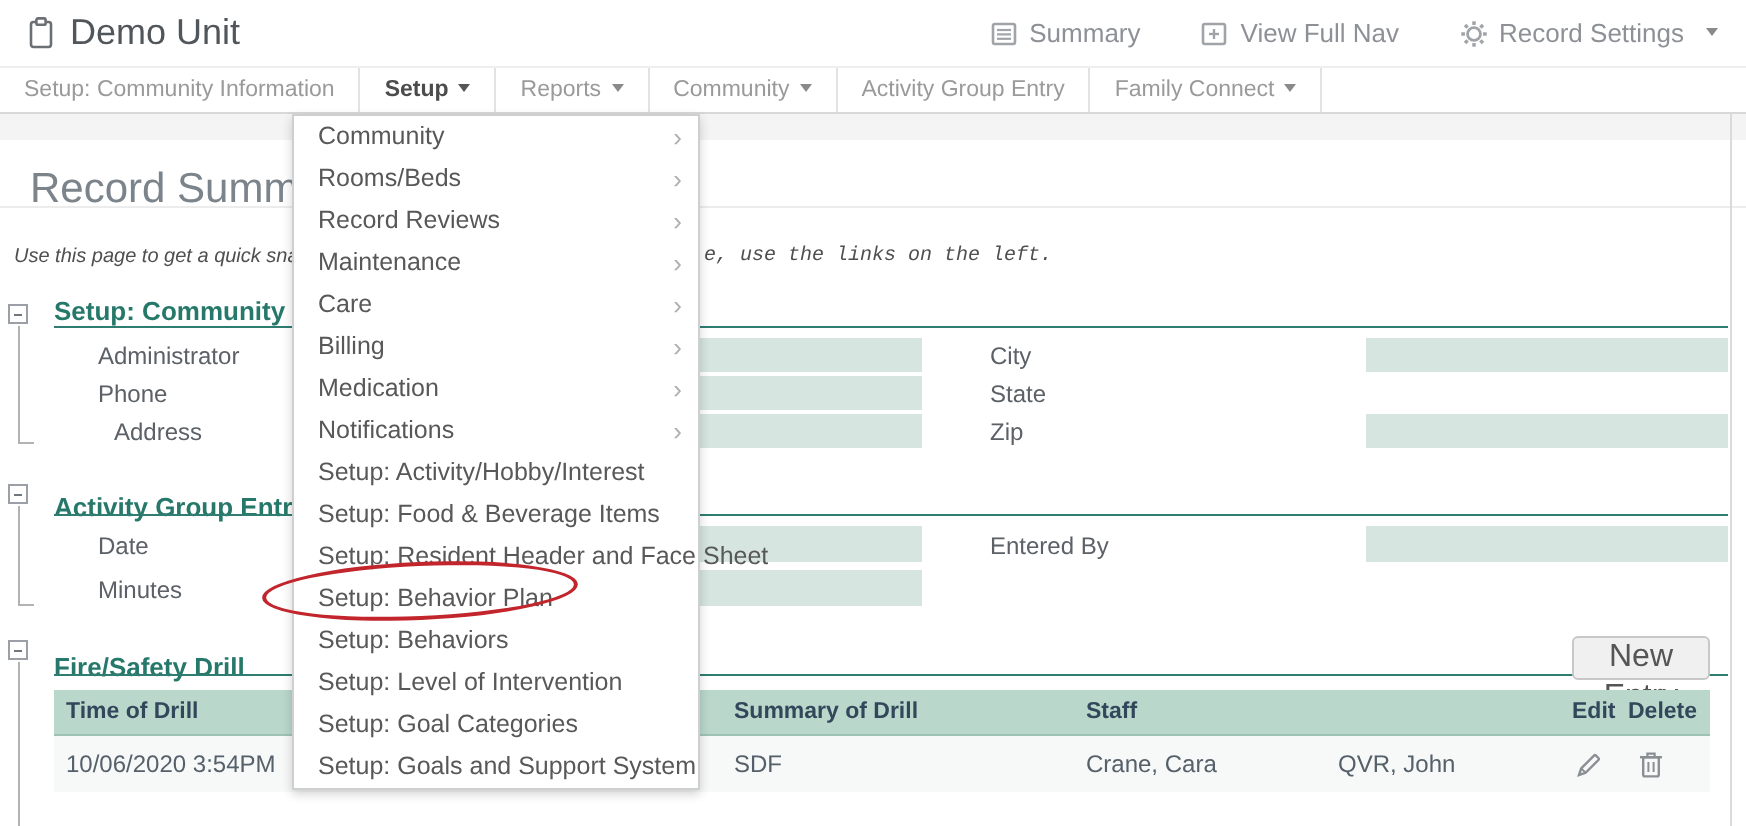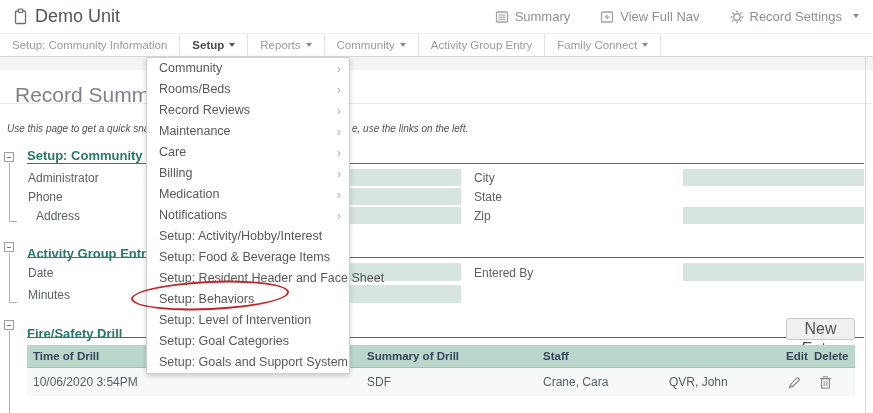--- a/index.html
+++ b/index.html
@@ -33,21 +33,21 @@
   .title-rule { position:absolute; top:46px; left:0; right:0; height:1px; background:#ececec; }
   .intro { position:absolute; top:66px; font-size:10px; font-style:italic; color:#4f4f4f; white-space:nowrap; }
   .sec-header { position:absolute; font-size:13px; font-weight:bold; color:#26796a; white-space:nowrap; cursor:pointer; }
   .sec-rule { position:absolute; left:27px; width:837px; height:1px; background:#2e7d70; }
   .tree-vline { position:absolute; left:9px; width:1px; background:#b2b2b2; }
   .tree-foot { position:absolute; left:9px; width:8px; height:1px; background:#b2b2b2; }
   .tree-toggle { position:absolute; left:4px; width:10px; height:10px; border:1px solid #9aa0a5;
                  background:#fff; cursor:pointer; }
   .tree-toggle::before { content:""; position:absolute; left:2px; right:2px; top:4px; height:1px; background:#6f767c; }
 
-  .fld-label { position:absolute; font-size:12px; color:#5b6167; white-space:nowrap; }
+  .fld-label { position:absolute; font-size:12px; color:#5b6167; white-space:nowrap;margin-left:21px; }
   .fld-box { position:absolute; height:17px; background:#d6e5df; font-size:12px; color:#4c5257;
              line-height:17px; padding-left:6px; }
 
   .new-entry-btn { position:absolute; left:786px; top:261px; width:69px; height:22px;
                    background:#f0f0f0; border:1px solid #c8c8c8; border-radius:3px;
                    font-size:16px; color:#555; text-align:center; line-height:20px; cursor:pointer; }
 
   .tbl-header { position:absolute; left:27px; top:288px; width:828px; height:23px;
                 background:#bad7cc; border-bottom:1px solid #9fc2b6; }
   .tbl-header span { position:absolute; font-size:11.5px; font-weight:bold; color:#33475a; line-height:22px; white-space:nowrap; }
@@ -134,21 +134,21 @@
     <div class="nav-item"><span>Community</span><span class="caret"></span></div>
     <div class="nav-item"><span>Activity Group Entry</span></div>
     <div class="nav-item"><span>Family Connect</span><span class="caret"></span></div>
   </div>
 
   <div class="content">
     <div class="gray-strip"></div>
     <div class="page-title">Record Summary</div>
     <div class="title-rule"></div>
     <div class="intro" style="left:7px;">Use this page to get a quick snapsh</div>
-    <div class="intro" style="left:352px;">e, use the links on the left.</div>
+    <div class="intro" style="left:352px;font-family:Liberation Mono, monospace;">e, use the links on the left.</div>
 
     <div class="tree-toggle" style="top:95px;"></div>
     <div class="tree-vline" style="top:106px; height:59px;"></div>
     <div class="tree-foot" style="top:164px;"></div>
     <div class="sec-header" style="left:27px; top:91px;">Setup: Community Information</div>
     <div class="sec-rule" style="top:106px;"></div>
 
     <div class="fld-label" style="left:28px; top:114px;">Administrator</div>
     <div class="fld-label" style="left:28px; top:133px;">Phone</div>
     <div class="fld-label" style="left:36px; top:152px;">Address</div>
@@ -223,20 +223,21 @@
     <div class="menu-item"><span>Rooms/Beds</span><span class="submenu-arrow">›</span></div>
     <div class="menu-item"><span>Record Reviews</span><span class="submenu-arrow">›</span></div>
     <div class="menu-item"><span>Maintenance</span><span class="submenu-arrow">›</span></div>
     <div class="menu-item"><span>Care</span><span class="submenu-arrow">›</span></div>
     <div class="menu-item"><span>Billing</span><span class="submenu-arrow">›</span></div>
     <div class="menu-item"><span>Medication</span><span class="submenu-arrow">›</span></div>
     <div class="menu-item"><span>Notifications</span><span class="submenu-arrow">›</span></div>
     <div class="menu-item"><span>Setup: Activity/Hobby/Interest</span></div>
     <div class="menu-item"><span>Setup: Food &amp; Beverage Items</span></div>
     <div class="menu-item"><span>Setup: Resident Header and Face Sheet</span></div>
+    <div class="menu-item"><span>Setup: Behavior Plan</span></div>
     <div class="menu-item"><span>Setup: Behaviors</span></div>
     <div class="menu-item"><span>Setup: Level of Intervention</span></div>
     <div class="menu-item"><span>Setup: Goal Categories</span></div>
     <div class="menu-item"><span>Setup: Goals and Support System</span></div>
   </div>
 
   <div class="red-ellipse"></div>
 
 </div>
 

